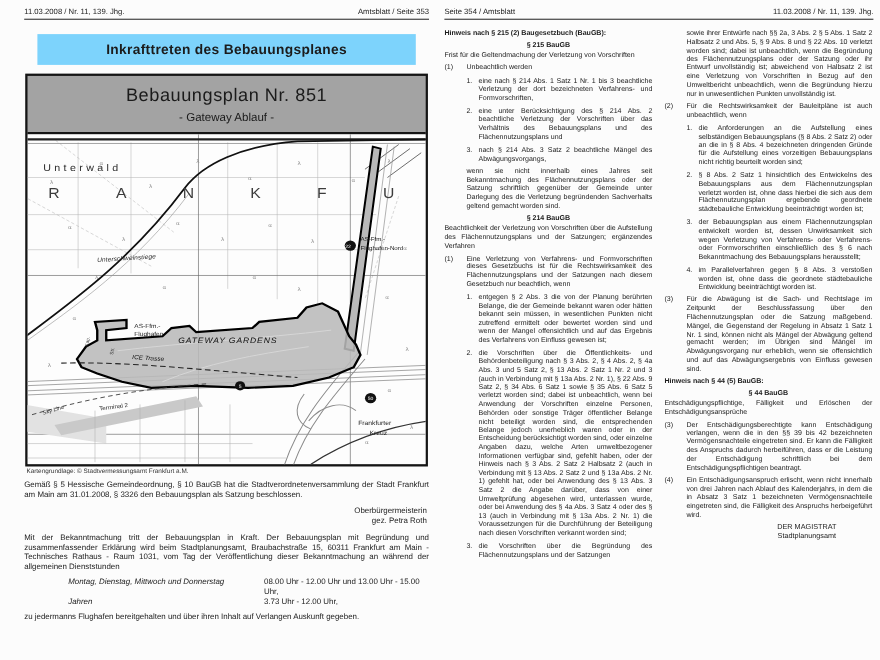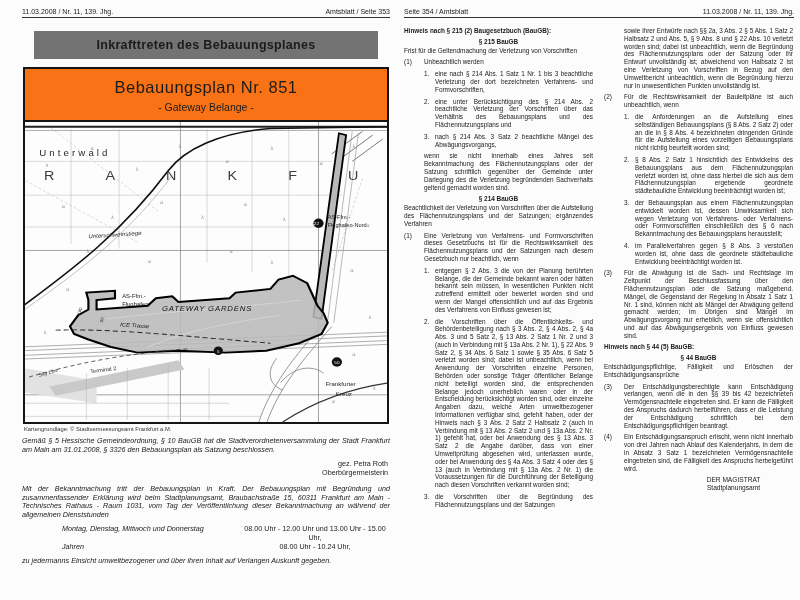--- a/index.html
+++ b/index.html
@@ -4,38 +4,38 @@
 <style>
   * { margin:0; padding:0; box-sizing:border-box; }
   html,body { width:800px; height:600px; background:#fcfcfc; font-family:"Liberation Sans", sans-serif; color:#1b1b1b; overflow:hidden; }
   .page { position:absolute; top:8px; }
   .page-left  { left:22px;  width:368px; }
   .page-right { left:404px; width:390px; }
 
   .runhead { display:flex; justify-content:space-between; font-size:7px; color:#222;
              border-bottom:1px solid #333; padding-bottom:2px; }
 
-  .banner { margin:13px 12px 0 12px; background:#737373; text-align:center;
+  .banner { margin:13px 12px 0 12px; background:#7dd3fc; text-align:center;
             font-weight:bold; font-size:12.5px; padding:7px 0; letter-spacing:.3px; }
 
-  .map-box { margin:8px 1px 0 1px; border:2px solid #151515; background:#f97316; }
+  .map-box { margin:8px 1px 0 1px; border:2px solid #151515; background:#a3a3a3; }
   .map-title-block { text-align:center; border-bottom:2px solid #151515; padding:9px 0 7px; }
   .map-title { font-size:16.5px; letter-spacing:.5px; }
   .map-subtitle { font-size:10.5px; margin-top:4px; }
   .map-svg { display:block; width:100%; height:300px; }
 
   .credit { font-size:5.8px; color:#333; margin:2px 0 5px 2px; }
 
-  .body-text { font-size:7.2px; line-height:8.9px; text-align:justify;font-style:italic; }
+  .body-text { font-size:7.2px; line-height:8.9px; text-align:justify; }
   .para { margin-bottom:5px; }
   .sig-left { text-align:right; font-size:7.2px; line-height:8.9px; margin:4px 2px 7px 0; }
   .hours { font-size:7.2px; line-height:8.9px; margin:3px 0 5px 0; }
   .hours-row { display:flex; }
   .hours-days { margin-left:40px; width:178px;font-style:italic; }
-  .hours-times { flex:1;text-align:center; }
+  .hours-times { flex:1; }
 
   
   .cols { display:flex; gap:11px; margin-top:9px; }
   .col { width:189px; font-size:6.4px; line-height:7.8px; text-align:justify; }
   .hb { font-weight:bold; margin-bottom:3px; }
   .hc { font-weight:bold; text-align:center; margin-bottom:1px; }
   .sub { margin-bottom:4px; }
   .clause { display:flex; margin-bottom:4px; }
   .cnum { width:20px; flex:none; }
   .ctext { flex:1; }
@@ -52,21 +52,21 @@
   <div class="runhead">
     <span>11.03.2008 / Nr. 11, 139. Jhg.</span>
     <span>Amtsblatt / Seite 353</span>
   </div>
 
   <div class="banner">Inkrafttreten des Bebauungsplanes</div>
 
   <div class="map-box">
     <div class="map-title-block">
       <div class="map-title">Bebauungsplan Nr. 851</div>
-      <div class="map-subtitle">- Gateway Belange -</div>
+      <div class="map-subtitle">- Gateway Ablauf -</div>
     </div>
 
     <svg class="map-svg" viewBox="0 0 354 320" preserveAspectRatio="none" xmlns="http://www.w3.org/2000/svg">
 
       <rect x="0" y="0" width="354" height="320" fill="#fdfdfd"></rect>
 
       <g stroke="#b5b5b5" stroke-width="0.5" fill="none">
         <path d="M-4,42 H300"></path>
           <path d="M-4,78 H310"></path>
           <path d="M-4,112 H320"></path>
@@ -213,41 +213,41 @@
     </svg>
   </div>
 
   <div class="credit">Kartengrundlage: © Stadtvermessungsamt Frankfurt a.M.</div>
 
   <div class="body-text">
     <p class="para">Gemäß § 5 Hessische Gemeindeordnung, § 10 BauGB hat die Stadtverordnetenversammlung der Stadt Frankfurt am Main am 31.01.2008, § 3326 den Bebauungsplan als Satzung beschlossen.</p>
   </div>
 
   <div class="sig-left">
+    <div>Oberbürgermeisterin</div>
     <div>gez. Petra Roth</div>
-    <div>Oberbürgermeisterin</div>
   </div>
 
   <div class="body-text">
     <p class="para">Mit der Bekanntmachung tritt der Bebauungsplan in Kraft. Der Bebauungsplan mit Begründung und zusammenfassender Erklärung wird beim Stadtplanungsamt, Braubachstraße 15, 60311 Frankfurt am Main - Technisches Rathaus - Raum 1031, vom Tag der Veröffentlichung dieser Bekanntmachung an während der allgemeinen Dienststunden</p>
   </div>
 
   <div class="hours">
     <div class="hours-row">
       <span class="hours-days">Montag, Dienstag, Mittwoch und Donnerstag</span>
       <span class="hours-times">08.00 Uhr - 12.00 Uhr und 13.00 Uhr - 15.00 Uhr,</span>
     </div>
     <div class="hours-row">
       <span class="hours-days">Jahren</span>
-      <span class="hours-times">08.00 Uhr - 10.24 Uhr,</span>
+      <span class="hours-times">3.73 Uhr - 12.00 Uhr,</span>
     </div>
   </div>
 
   <div class="body-text">
-    <p class="para">zu jedermanns Einsicht umweltbezogener und über ihren Inhalt auf Verlangen Auskunft gegeben.</p>
+    <p class="para">zu jedermanns Flughafen bereitgehalten und über ihren Inhalt auf Verlangen Auskunft gegeben.</p>
   </div>
 </div>
 
 <div class="page page-right">
   <div class="runhead">
     <span>Seite 354 / Amtsblatt</span>
     <span>11.03.2008 / Nr. 11, 139. Jhg.</span>
   </div>
 
   <div class="cols">

